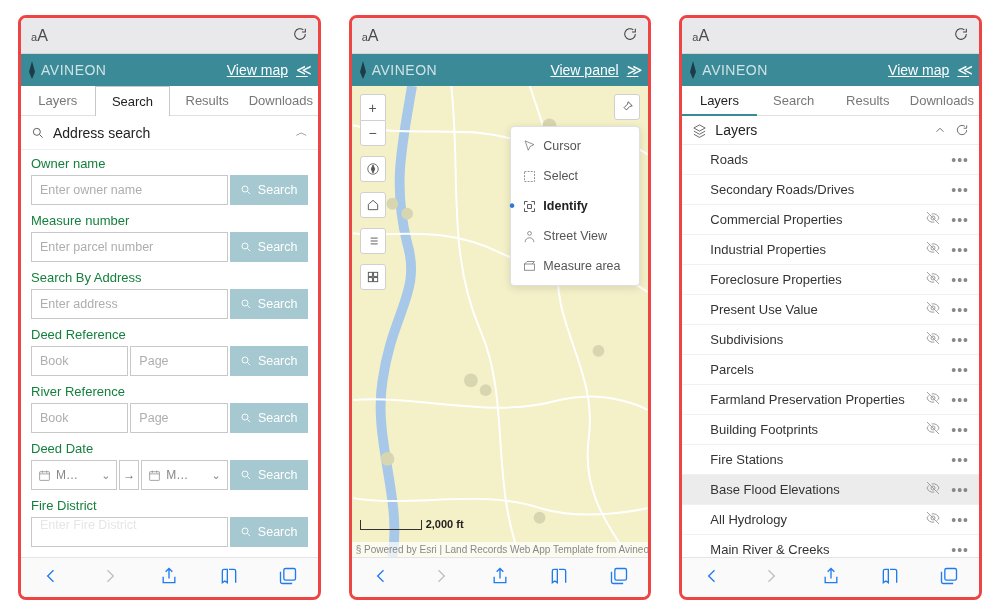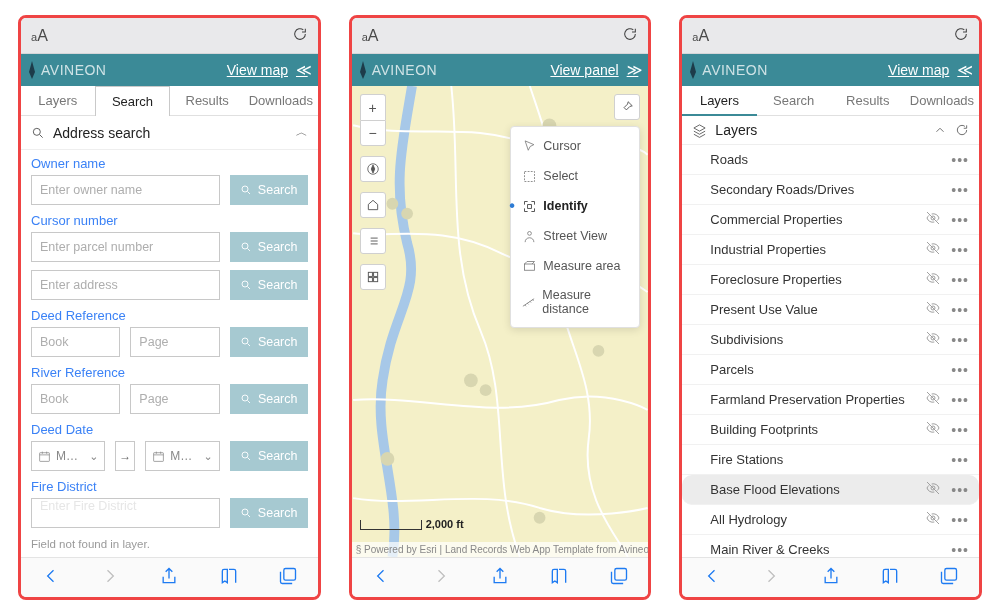--- a/index.html
+++ b/index.html
@@ -19,22 +19,22 @@
   .tab.active { color: #222; border: 1px solid #c9c9c9; border-bottom: none; background: #fff; margin-bottom: -1px; }
   .tab.active-l { color: #222; border-bottom: 2px solid #3b8a97; margin-bottom: -1px; }
   .content { flex: 1; overflow: hidden; position: relative; }
   .scroll { overflow-y: auto; height: 100%; }
 
   
   .section-head { display: flex; align-items: center; gap: 8px; padding: 8px 10px; border-bottom: 1px solid #eee; font-size: 14px; color: #222; }
   .section-head svg { width: 14px; height: 14px; stroke:#555; fill:none; stroke-width:1.6; }
   .section-head .collapse { margin-left: auto; font-size: 12px; color: #666; }
   .field-group { padding: 6px 10px 2px; }
-  .field-label { font-size: 13px; color: #3b82f6; margin-bottom: 4px; }
-  .field-row { display: flex; gap: 10px; justify-content: space-between; }
+  .field-label { font-size: 13px; color: #15803d; margin-bottom: 4px; }
+  .field-row { display: flex; gap: 2px; justify-content: space-between; }
   .text-input, .book-input, .date-input { height: 30px; border: 1px solid #c8c8c8; padding: 0 8px; font-size: 12.5px; color: #333; background:#fff; }
   .text-input { flex: 1; }
   .text-input::placeholder, .book-input::placeholder { color: #aeaeae; }
   .search-btn { width: 78px; height: 30px; background: #a6c9d1; color: #fff; border: none; font-size: 12.5px; display: flex; align-items: center; justify-content: center; gap: 6px; cursor: pointer; }
   .search-btn svg { width:12px; height:12px; stroke:#fff; fill:none; stroke-width:1.8; }
   .book-input { flex:1; min-width:0; }
   .arrow-mid { width:20px; height:30px; border:1px solid #c8c8c8; display:flex; align-items:center; justify-content:center; font-size:12px; color:#666; }
   .date-input { flex:1; min-width:0; display:flex; align-items:center; padding:0 6px; gap:5px; font-size:12px; color:#888;}
   .date-input svg{width:13px;height:13px;stroke:#888;fill:none;stroke-width:1.4;}
   .date-input .v{margin-left:auto;font-size:11px;color:#888;}
@@ -61,21 +61,21 @@
   .scale-bar .box{border:1.5px solid #333;border-top:none;width:62px;height:10px;}
   .scale-bar .lbl{font-size:11px;font-weight:600;margin-left:4px;color:#222;position:relative;top:-1px;}
   .attrib{position:absolute;left:0;right:0;bottom:0;font-size:10px;color:#888;background:rgba(255,255,255,.7);padding:2px 4px;white-space:nowrap;overflow:hidden;}
 
   
   .layers-head{display:flex;align-items:center;gap:8px;padding:6px 10px;border-bottom:1px solid #eee;font-size:14px;color:#222;}
   .layers-head svg{width:15px;height:15px;stroke:#555;fill:none;stroke-width:1.4;}
   .layers-head .spacer{flex:1;}
   .layers-head .h-icon{width:14px;height:14px;stroke:#666;}
   .layer-row{display:flex;align-items:center;padding:0 8px 0 28px;height:30px;font-size:13px;color:#333;border-bottom:1px solid #f1f1f1;cursor:pointer;gap:8px;}
-  .layer-row.hl{background:#ececec;border-radius:10px;}
+  .layer-row.hl{background:#ececec;}
   .layer-row .name{flex:1;white-space:nowrap;overflow:hidden;text-overflow:ellipsis;}
   .eye-off svg{width:16px;height:16px;stroke:#999;fill:none;stroke-width:1.4;}
   .dots{color:#888;font-size:14px;letter-spacing:1px;cursor:pointer;padding:0 2px;}
 
   
   .bottom-nav{height:40px;border-top:1px solid #e4e4e4;background:#fafafa;display:flex;align-items:center;justify-content:space-around;}
   .bottom-nav .nav-btn svg{width:20px;height:20px;stroke:#1e7bf2;fill:none;stroke-width:1.6;}
   .bottom-nav .nav-btn.disabled svg{stroke:#bfbfbf;}
 </style>
 </head>
@@ -124,34 +124,35 @@
             <svg viewBox="0 0 24 24">
               <circle cx="10" cy="10" r="6"></circle>
               <path d="m15 15 5 5"></path>
             </svg>
             <span>Search</span>
           </button>
       </div>
     </div>
 
     <div class="field-group">
-      <div class="field-label">Cursor number</div>
+      <div class="field-label">Measure number</div>
       <div class="field-row">
         <input class="text-input" placeholder="Enter parcel number" style="">
         <button class="search-btn">
             <svg viewBox="0 0 24 24">
               <circle cx="10" cy="10" r="6"></circle>
               <path d="m15 15 5 5"></path>
             </svg>
             <span>Search</span>
           </button>
       </div>
     </div>
 
     <div class="field-group">
+      <div class="field-label">Search By Address</div>
       <div class="field-row">
         <input class="text-input" placeholder="Enter address" style="">
         <button class="search-btn">
             <svg viewBox="0 0 24 24">
               <circle cx="10" cy="10" r="6"></circle>
               <path d="m15 15 5 5"></path>
             </svg>
             <span>Search</span>
           </button>
       </div>
@@ -369,29 +370,20 @@
           </div>
           <div class="tool-item">
             <span class="ico">
               <svg viewBox="0 0 24 24">
                 <rect x="4" y="8" width="16" height="10"></rect>
                 <path d="M4 8l4-4h12l-4 4"></path>
               </svg>
             </span>
             <span>Measure area</span>
           </div>
-          <div class="tool-item">
-            <span class="ico">
-              <svg viewBox="0 0 24 24">
-                <path d="M3 18 L21 6"></path>
-                <path d="M6 16l2 2M10 13l2 2M14 10l2 2M18 7l2 2"></path>
-              </svg>
-            </span>
-            <span>Measure distance</span>
-          </div>
         </div>
       <div class="scale-bar">
           <div class="box"></div>
           <div class="lbl">2,000 ft</div>
         </div>
       <div class="attrib">§ <span>Powered by Esri | Land Records Web App Template from Avineon,</span></div>
     </div>
   </div>
   <div class="bottom-nav">
     <span class="nav-btn"><svg viewBox="0 0 24 24">

